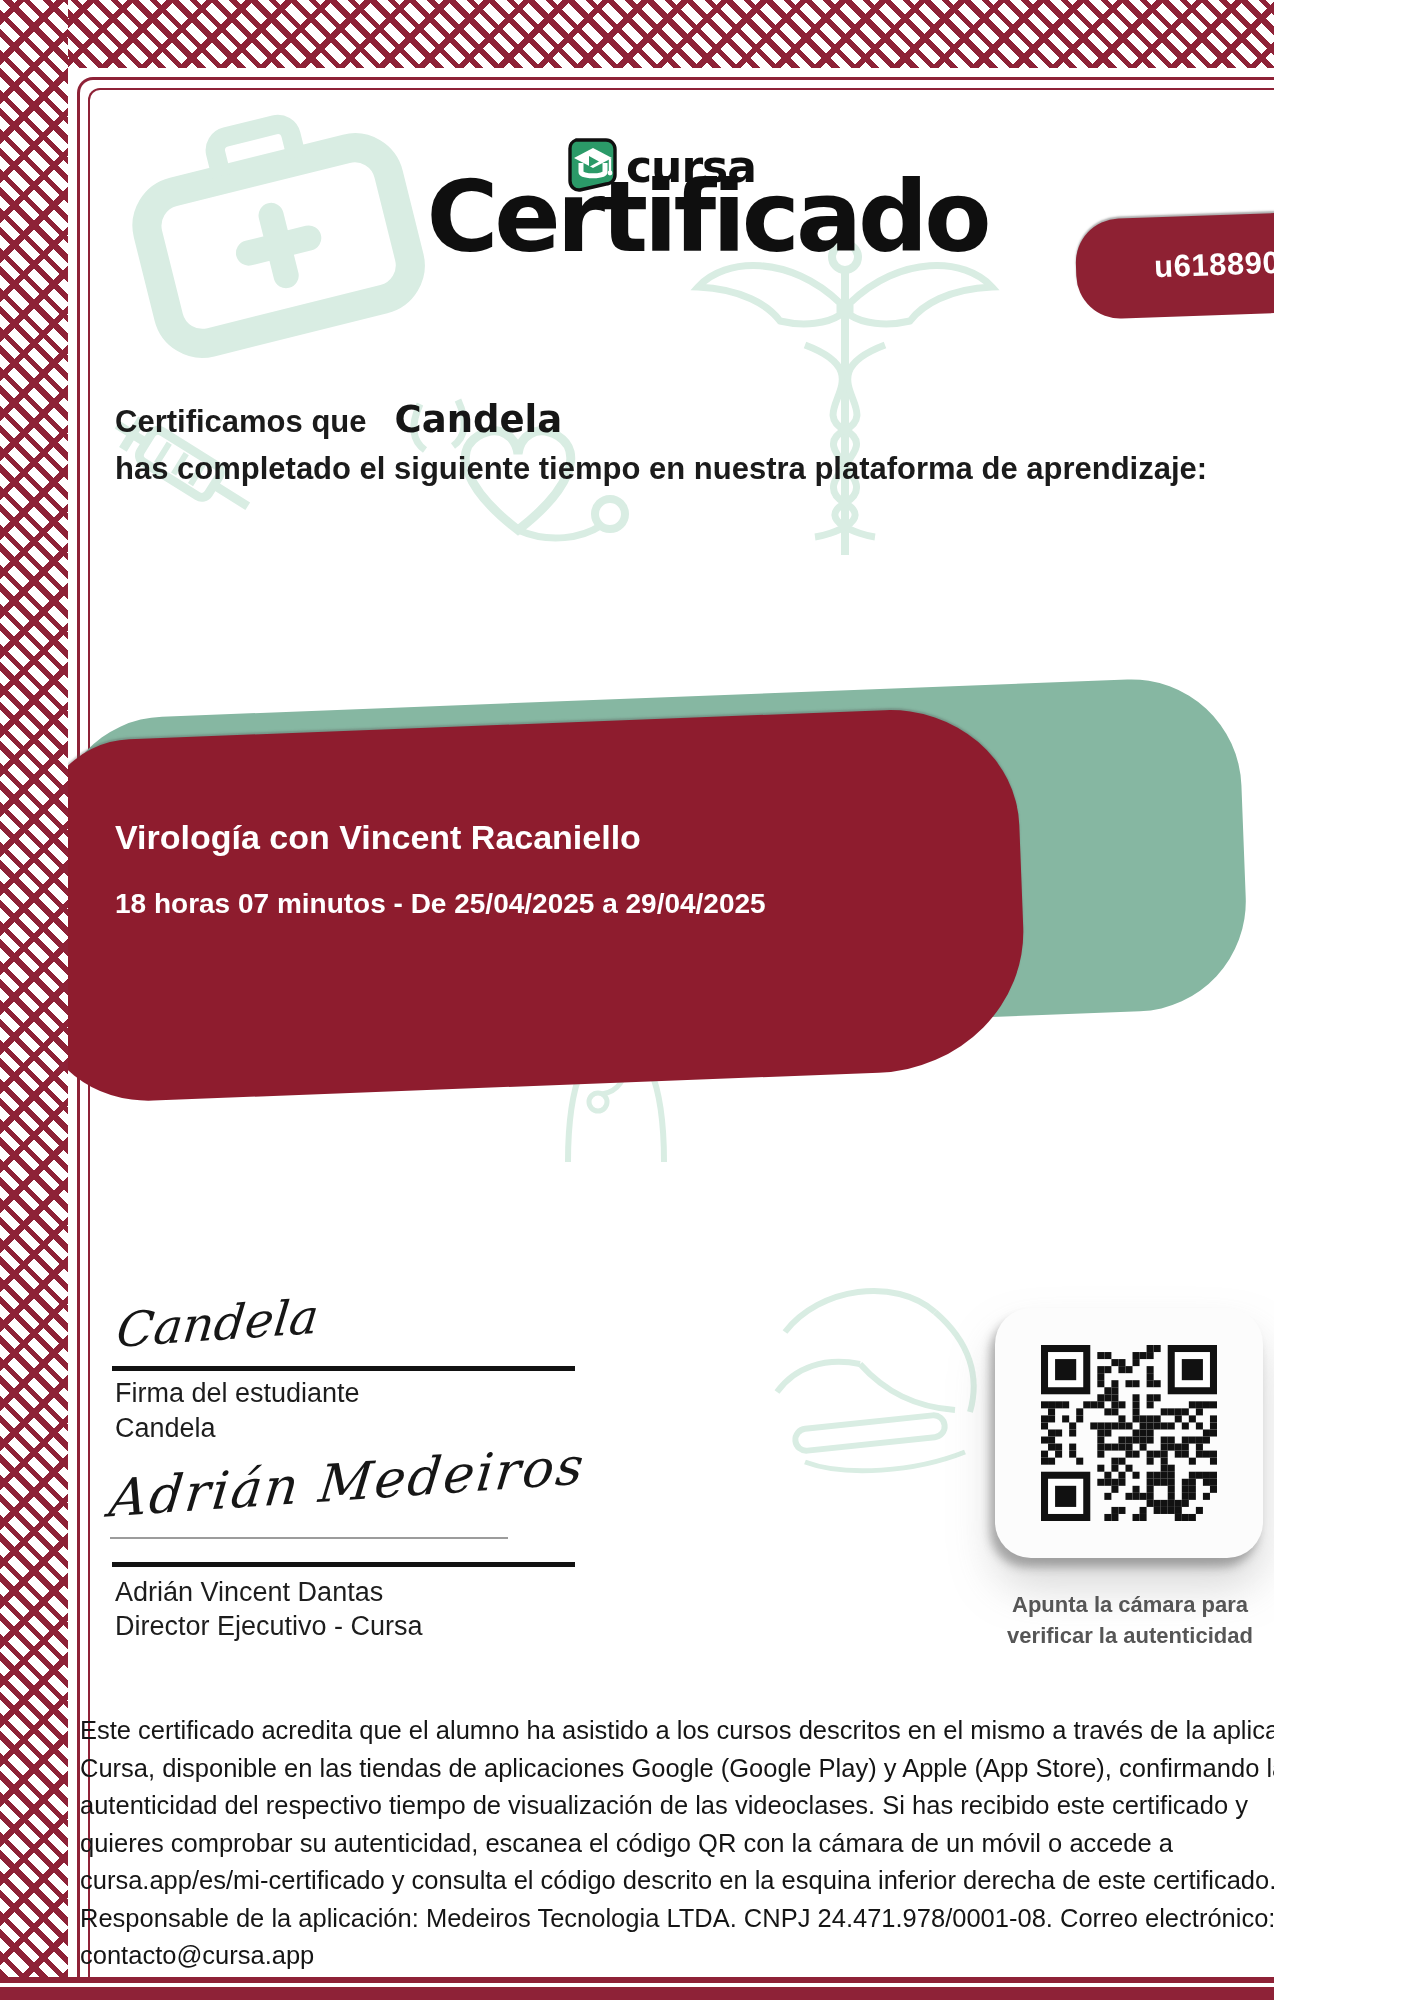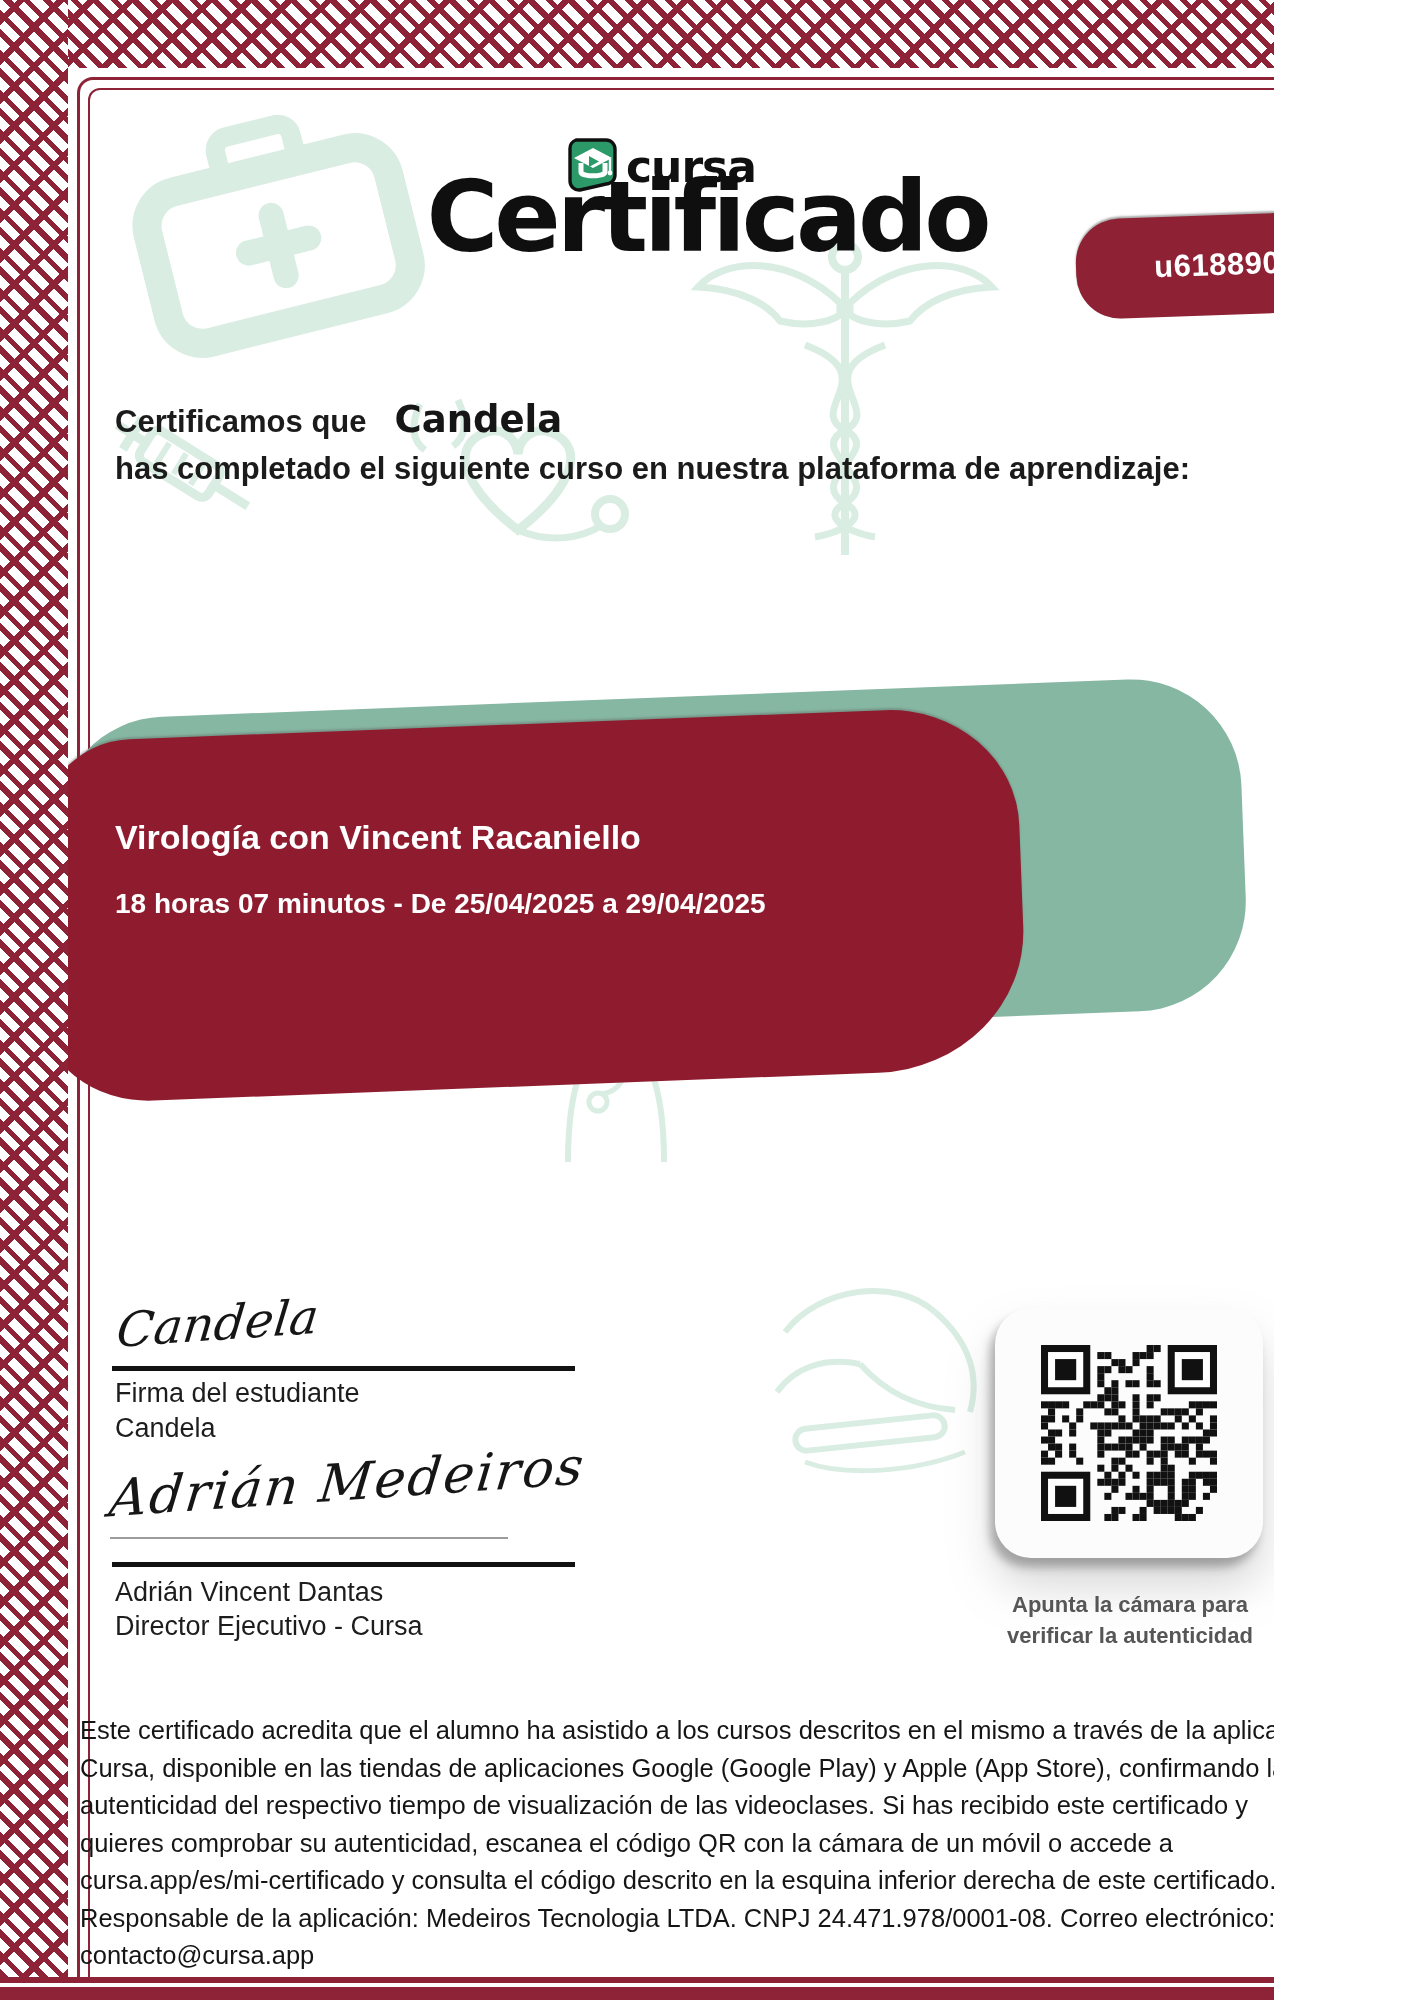--- a/index.html
+++ b/index.html
@@ -196,21 +196,21 @@
 
   <div class="badge">
     <span>u6188904</span>
   </div>
 
   <div class="intro">
     <div class="intro-line1">
       <span class="certify-label">Certificamos que</span>
       <span class="student-name">Candela</span>
     </div>
-    <div class="intro-line2">has completado el siguiente curso en nuestra plataforma de aprendizaje:</div>
+    <div class="intro-line2">has completado el siguiente tiempo en nuestra plataforma de aprendizaje:</div>
   </div>
 
   <div class="teal-band"></div>
   <div class="course-blob"></div>
   <div class="course-title">Virología con Vincent Racaniello</div>
   <div class="course-details">18 horas 07 minutos - De 25/04/2025 a 29/04/2025</div>
 
   <div class="script script-student">Candela</div>
   <div class="sig-line sig-line-student"></div>
   <div class="sig-label lbl-firma">Firma del estudiante</div>

